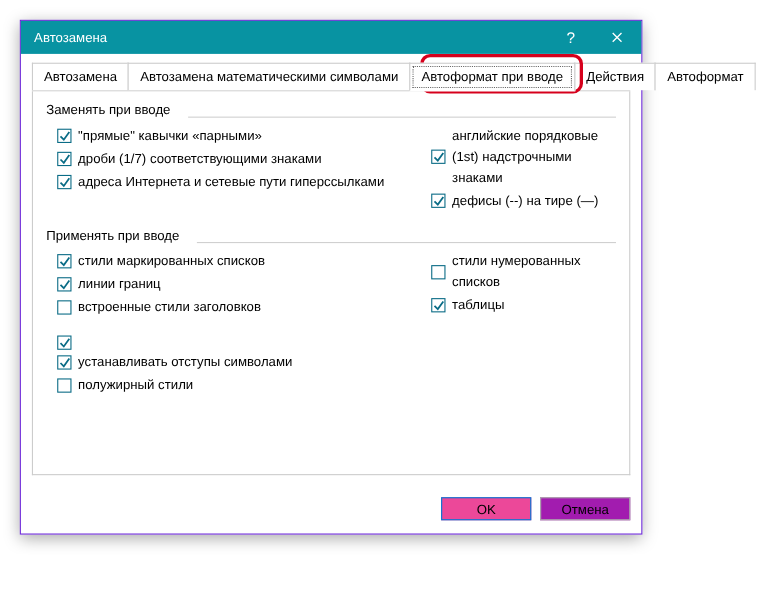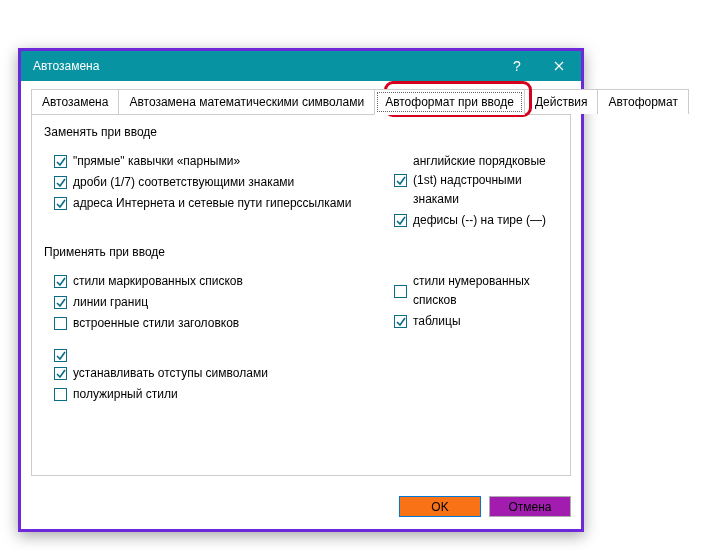--- a/index.html
+++ b/index.html
@@ -6,24 +6,23 @@
   body {
     margin: 0;
     padding: 18px;
     background: #fff;
     font-family: "Segoe UI", Tahoma, sans-serif;
     font-size: 12px;
     color: #000;
   }
   .window {
     width: 566px;
-    border: 3px solid #6d28d9;
+    border: 1px solid #6d28d9;
     box-shadow: 0 4px 14px rgba(0,0,0,0.35);
     background: #fff;
-    margin-top: 30px;
   }
   .titlebar {
     height: 30px;
     background: #0893a2;
     color: #fff;
     display: flex;
     align-items: center;
     padding: 0 0 0 12px;
     font-size: 12px;
   }
@@ -83,24 +82,23 @@
   }
   .panel {
     border: 1px solid #ccc;
     border-top: none;
     padding: 10px 12px 18px 12px;
   }
   .group { margin-bottom: 14px; }
   .group-title {
     font-size: 12px;
     display: flex;
-    align-items: flex-start;
-    gap: 6px;
+    align-items: flex-end;
+    gap: 16px;
     margin-bottom: 6px;
-    flex-direction: column;
   }
   .group-title .rule {
     flex: 1;
     height: 1px;
     background: #d0d0d0;
   }
   .cols {
     display: flex;
   }
   .col { flex: 1; }
@@ -137,21 +135,21 @@
     border: 1px solid #adadad;
     background: #a21caf;
     font-size: 12px;
     display: inline-flex;
     align-items: center;
     justify-content: center;
     padding: 0 12px;
   }
   .btn-flat.primary {
     border: 1px solid #0078d7;
-    background: #f97316;
+    background: #ec4899;
   }
   .tabs-wrap { position: relative; }
 </style>
 </head>
 <body>
 
 <div class="window">
 
   <div class="titlebar">
     <span class="title">Автозамена</span>

